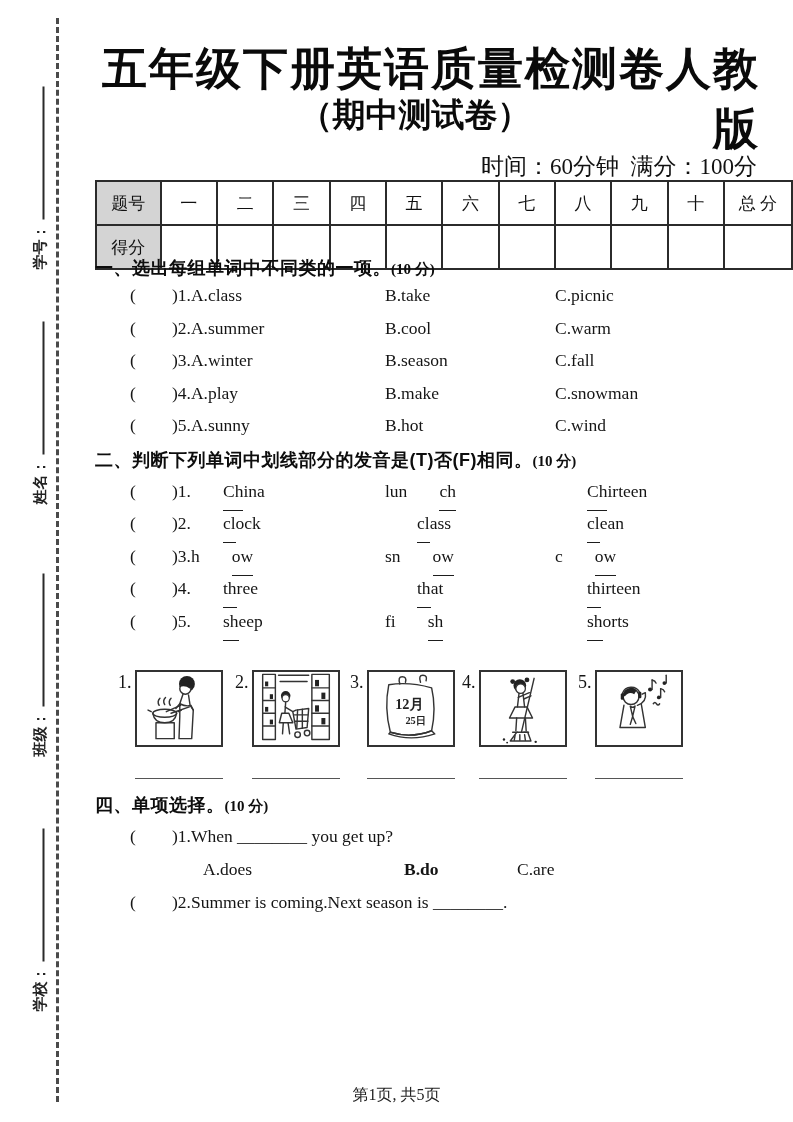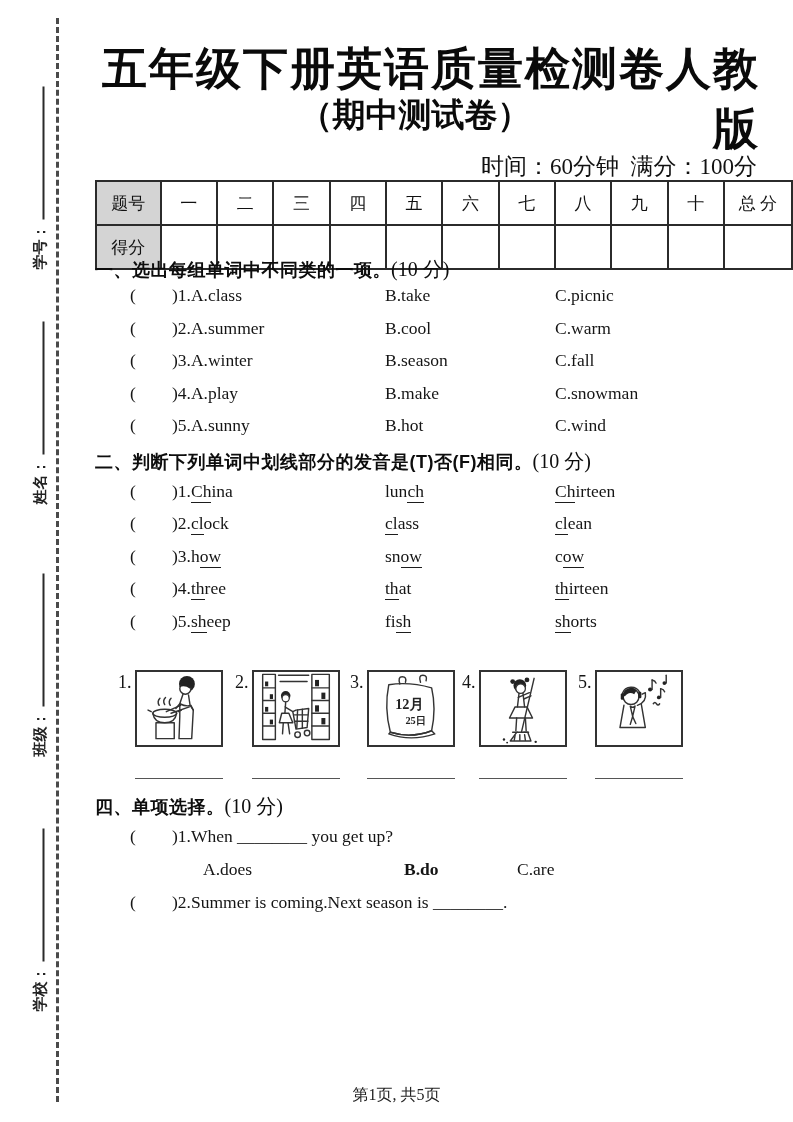--- a/index.html
+++ b/index.html
@@ -20,31 +20,31 @@
   .info{position:absolute;right:36px;top:151px;font-size:23px;white-space:pre;color:#111;}
   
   table.score{position:absolute;left:95px;top:180px;border-collapse:collapse;table-layout:fixed;}
   table.score td{border:2px solid #2b2b2b;height:34px;text-align:center;font-size:17px;padding:4px;color:#111;}
   td.gray{background:#d4d4d4;width:62px;}
   td.numcol{width:52px;}
   td.totcol{width:66px;}
   
   .sec-h{position:absolute;left:95px;font-family:"Liberation Sans",sans-serif;
      font-size:18px;font-weight:bold;color:#0d0d0d;letter-spacing:0.5px;}
-  .sec-h .pts{font-family:"Liberation Serif",serif;font-weight:normal;font-size:20px;letter-spacing:0;}
+  .sec-h .pts{font-family:"Liberation Serif",serif;font-weight:bold;font-size:15px;letter-spacing:0;}
   
   .row{position:absolute;left:0;width:100%;height:26px;font-size:17.5px;color:#151515;}
   .paren{position:absolute;left:130px;}
   .qlab{position:absolute;left:172px;}
   .optB{position:absolute;left:385px;}
   .optC{position:absolute;left:555px;}
   .optA4{position:absolute;left:203px;}
   .optB4{position:absolute;left:404px;font-weight:bold;}
   .optC4{position:absolute;left:517px;}
-  .ul{border-bottom:1.6px solid #1d1d1d;padding-bottom:1px;}
+  .ul{border-bottom:1.6px solid #1d1d1d;padding-bottom:9px;margin-left:32px;}
   
   .img-item{position:absolute;top:670px;width:110px;height:120px;}
   .img-num{position:absolute;left:0;top:2px;font-size:18px;color:#151515;}
   .img-box{position:absolute;left:17px;top:0;width:88px;height:77px;border:2px solid #333;background:#fff;box-sizing:border-box;}
   .img-box svg{width:100%;height:100%;display:block;}
   .img-blank{position:absolute;left:17px;top:106px;width:88px;border-bottom:1.6px solid #555;height:2px;}
   .footer{position:absolute;left:0;top:1085px;width:100%;text-align:center;font-size:16px;color:#222;}
   .ln{stroke:#333;stroke-width:1.8;fill:none;stroke-linecap:round;stroke-linejoin:round;}
   .fl{fill:#222;stroke:none;}
 </style>

